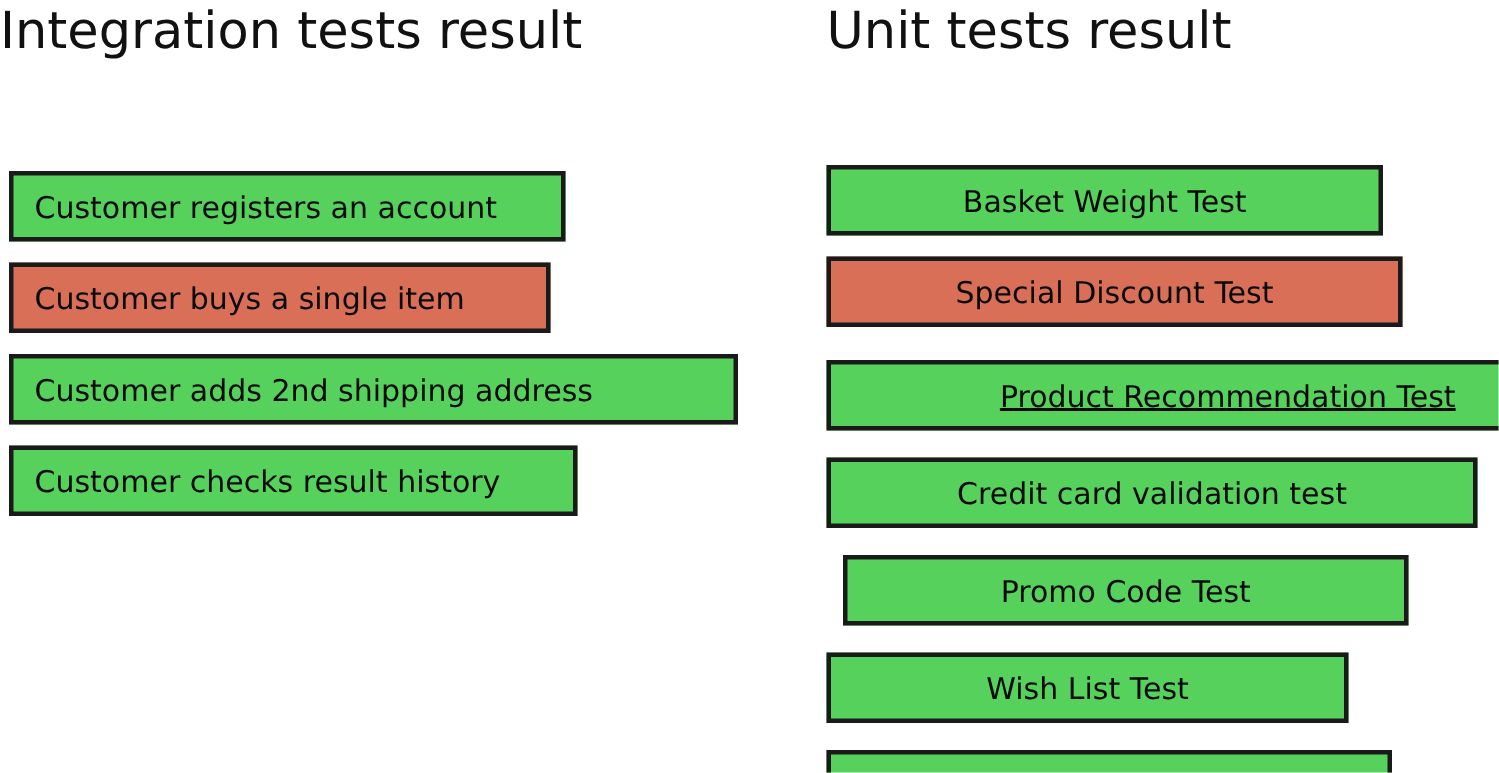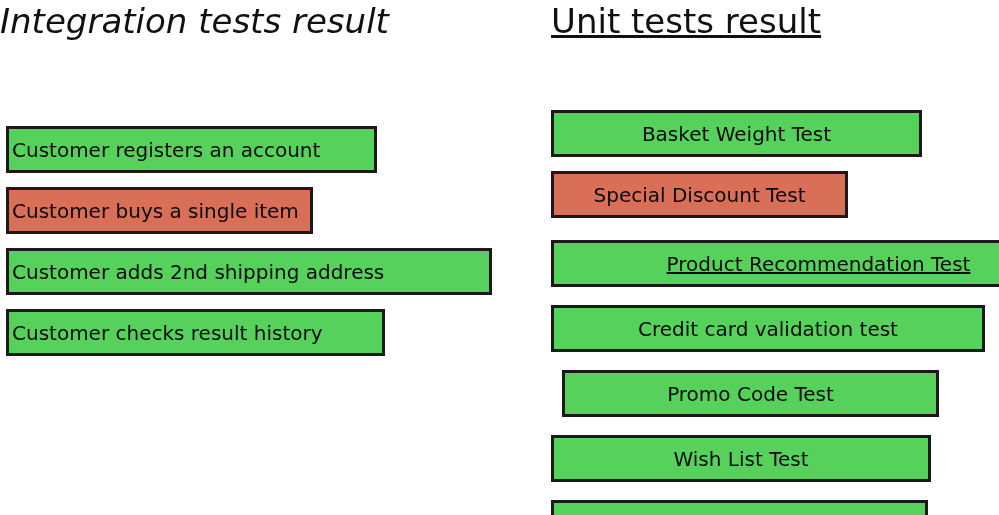--- a/index.html
+++ b/index.html
@@ -33,22 +33,22 @@
   .column-unit        { left: 551px; width: 448px; }
 
   .column-title {
     font-size: 34px;
     line-height: 38px;
     font-weight: 400;
     color: #111111;
     white-space: nowrap;
     letter-spacing: 0px;
   }
-  .column-integration .column-title { margin: 0 0 16px 0px; padding: 2px 0 0 0px; font-style: italic; }
-  .column-unit .column-title        { margin: 0 0 0 0px; padding: 2px 16px 0 0px; text-decoration: underline; }
+  .column-integration .column-title { margin: 0 0 4px 0px; padding: 2px 0 0 0px; }
+  .column-unit .column-title        { margin: 0 0 0 0px; padding: 2px 16px 0 0px; }
 
   .test-list {
     list-style: none;
     margin: 0;
     padding: 0;
     position: relative;
   }
 
   .test-item {
     position: absolute;
@@ -60,36 +60,36 @@
     font-size: 20px;
     line-height: 22px;
     color: #0a0a0a;
     white-space: nowrap;
     overflow: hidden;
   }
 
   .test-item.pass { background: #56d25c; }
   .test-item.fail { background: #d96f57; }
 
-  .test-item.align-left   { justify-content: flex-start; padding-left: 3px; }
+  .test-item.align-left   { justify-content: flex-start; padding-left: 14px; }
   .test-item.align-center { justify-content: center; padding: 0 10px; align-items: center; }
 
   
   .int-0 { left: 6px;  top: 70px;  width: 371px; }
-  .int-1 { left: 6px;  top: 131px; width: 307px; text-align: right; }
+  .int-1 { left: 6px;  top: 131px; width: 361px; text-align: right; }
   .int-2 { left: 6px;  top: 192px; width: 486px; }
   .int-3 { left: 6px;  top: 253px; width: 379px; }
 
   
   .unit-0 { left: 0px;  top: 70px;  width: 371px; }
-  .unit-1 { left: 0px;  top: 131px; width: 297px; }
+  .unit-1 { left: 0px;  top: 131px; width: 384px; }
   .unit-2 { left: 0px;  top: 200px; width: 535px; text-decoration: underline; }
   .unit-3 { left: 0px;  top: 265px; width: 434px; }
   .unit-4 { left: 11px;  top: 330px; width: 377px; }
-  .unit-5 { left: 0px;  top: 395px; width: 380px; }
+  .unit-5 { left: 0px;  top: 395px; width: 348px; }
   .unit-6 { left: 0px;  top: 460px; width: 377px; }
 
   .test-label { display: block; }
 </style>
 </head>
 <body>
 
 <div class="board">
 
   <section class="column column-integration">

